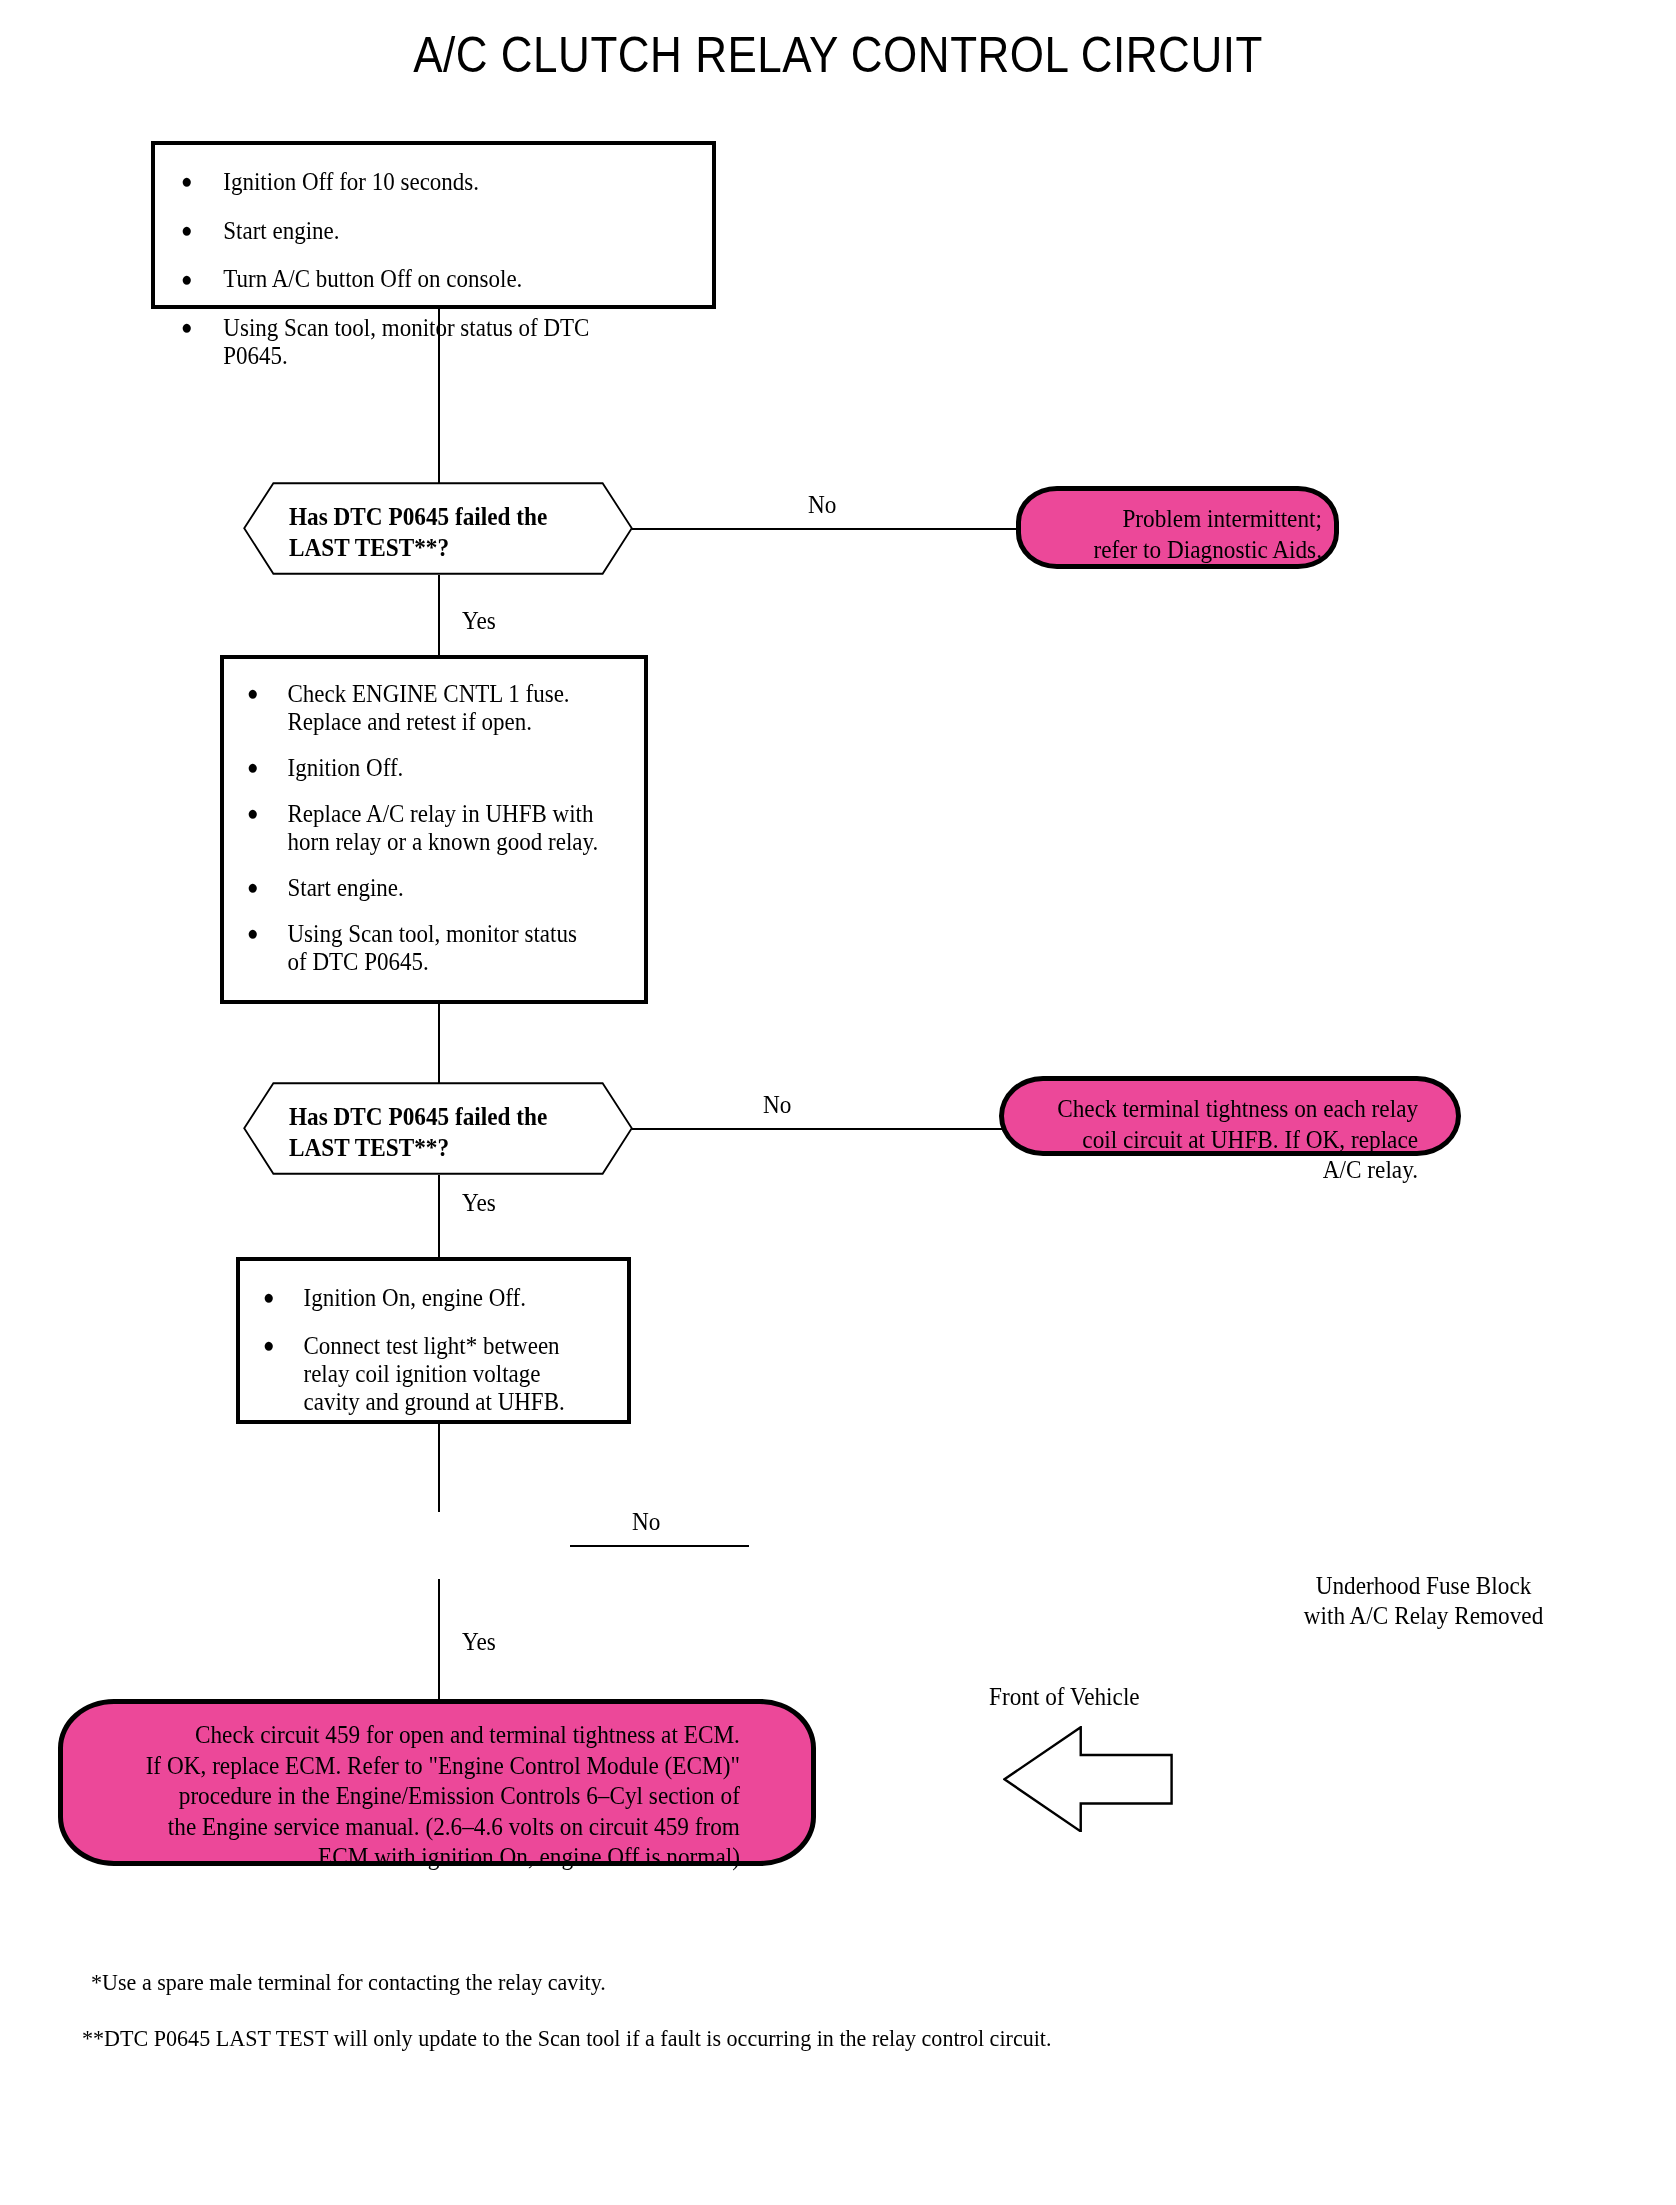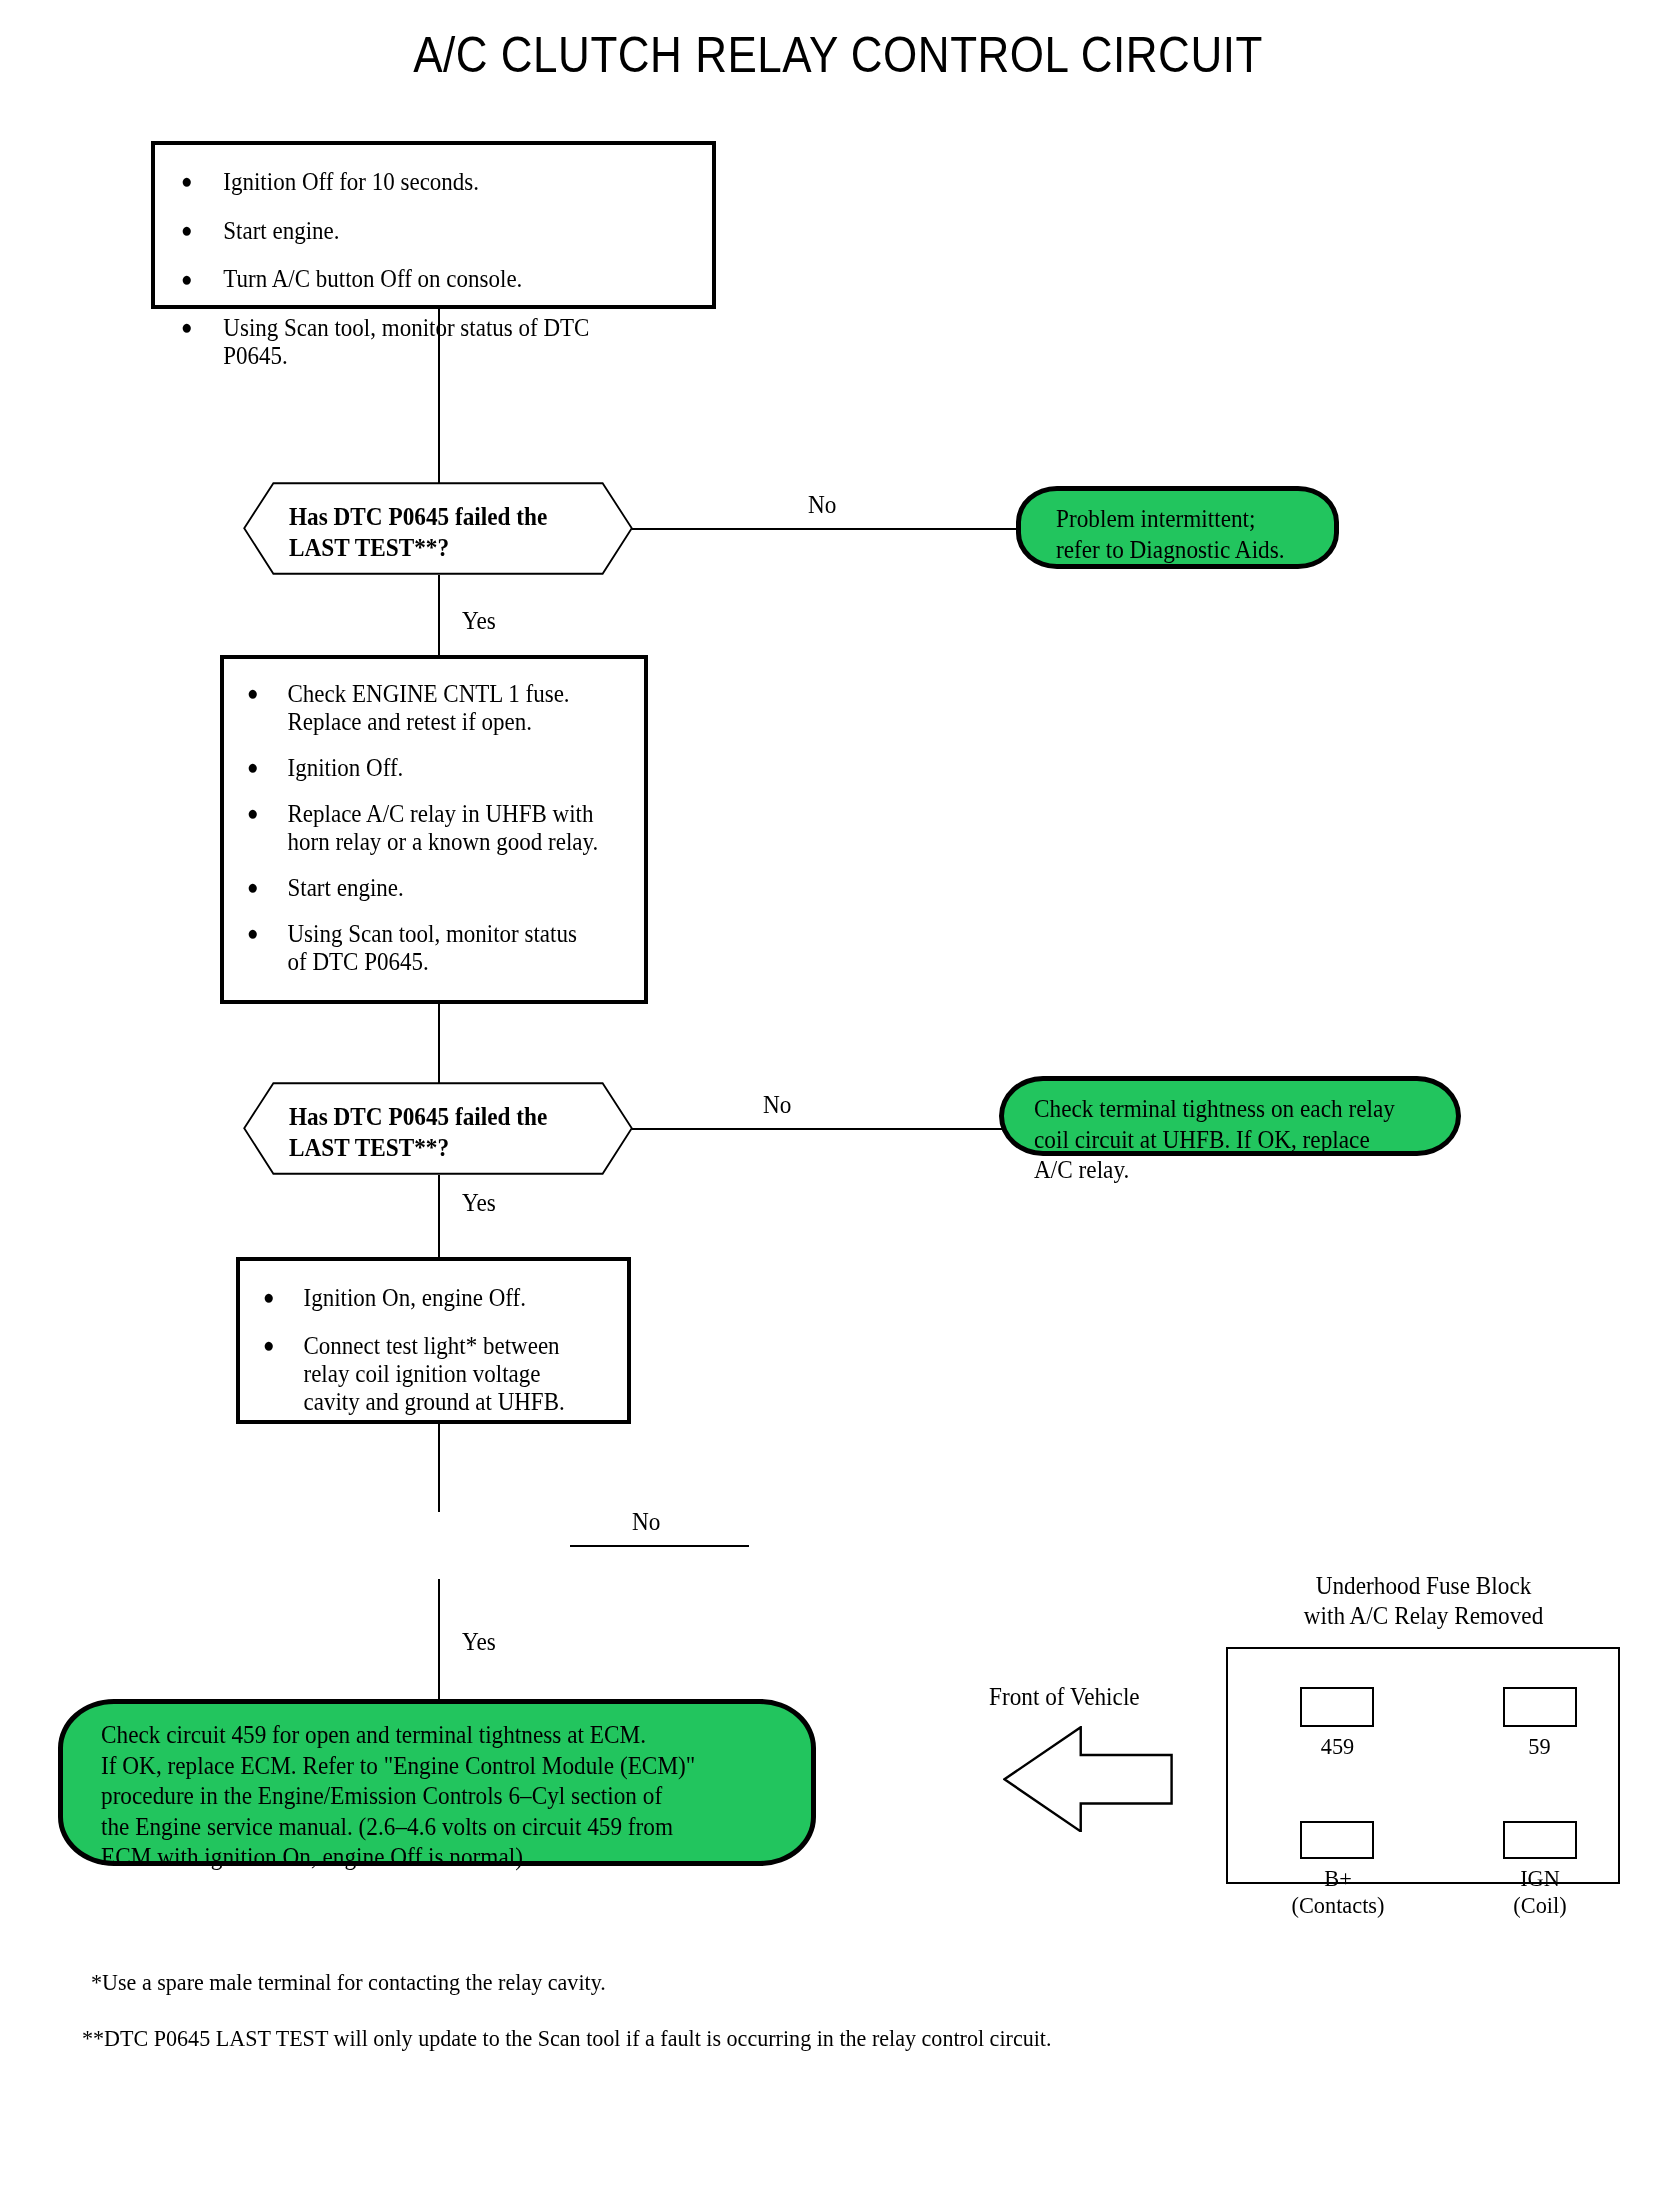--- a/index.html
+++ b/index.html
@@ -81,21 +81,22 @@
     white-space: pre-line;
     transform: scaleX(0.93);
     transform-origin: left top;
   }
 
   
   .term {
     position: absolute;
     box-sizing: border-box;
     border: 5.5px solid #000;
-    background: #22c55e;
+    background: #ec4899;
+    text-align: right;
   }
   .term .term-text {
     position: absolute;
     font-size: 25px;
     line-height: 1.22;
     white-space: pre-line;
     transform: scaleX(0.93);
     transform-origin: left top;
   }
 
@@ -300,36 +301,20 @@
     <div class="term-text" style="left:38px; top:16px; width:687px;">Check circuit 459 for open and terminal tightness at ECM.
 If OK, replace ECM. Refer to "Engine Control Module (ECM)"
 procedure in the Engine/Emission Controls 6–Cyl section of
 the Engine service manual. (2.6–4.6 volts on circuit 459 from
 ECM with ignition On, engine Off is normal)</div>
   </div>
 
   <div class="fb-caption" style="left:1226px; top:1571px; width:395px;">Underhood Fuse Block
 with A/C Relay Removed</div>
 
-  <div class="fb-outline" style="left:1226px; top:1647px; width:394px; height:237px;">
-
-    <div class="cavity" style="left:72px; top:38px; width:74px; height:40px;"></div>
-    <div class="cavity-label" style="left:61px; top:84px; width:97px;">459</div>
-
-    <div class="cavity" style="left:275px; top:38px; width:74px; height:40px;"></div>
-    <div class="cavity-label" style="left:263px; top:84px; width:97px;">59</div>
-
-    <div class="cavity" style="left:72px; top:172px; width:74px; height:38px;"></div>
-    <div class="cavity-label" style="left:49px; top:216px; width:122px;">B+
-(Contacts)</div>
-
-    <div class="cavity" style="left:275px; top:172px; width:74px; height:38px;"></div>
-    <div class="cavity-label" style="left:251px; top:216px; width:122px;">IGN
-(Coil)</div>
-  </div>
 
   <div class="front-label" style="left:989px; top:1684px;">Front of Vehicle</div>
   <div class="front-arrow" style="left:1003px; top:1726px; width:170px; height:106px;">
     <svg width="170" height="106" viewBox="0 0 280 175">
       <polygon points="2,88 128,2 128,48 278,48 278,128 128,128 128,174" fill="#ffffff" stroke="#000000" stroke-width="4"></polygon>
     </svg>
   </div>
 
   <div class="footnote" style="left:91px; top:1968px;">*Use a spare male terminal for contacting the relay cavity.</div>
   <div class="footnote" style="left:82px; top:2024px;">**DTC P0645 LAST TEST will only update to the Scan tool if a fault is occurring in the relay control circuit.</div>

